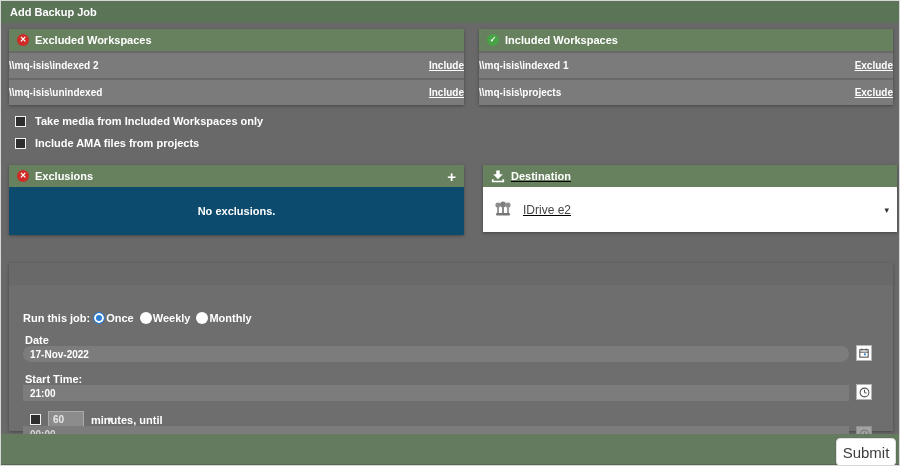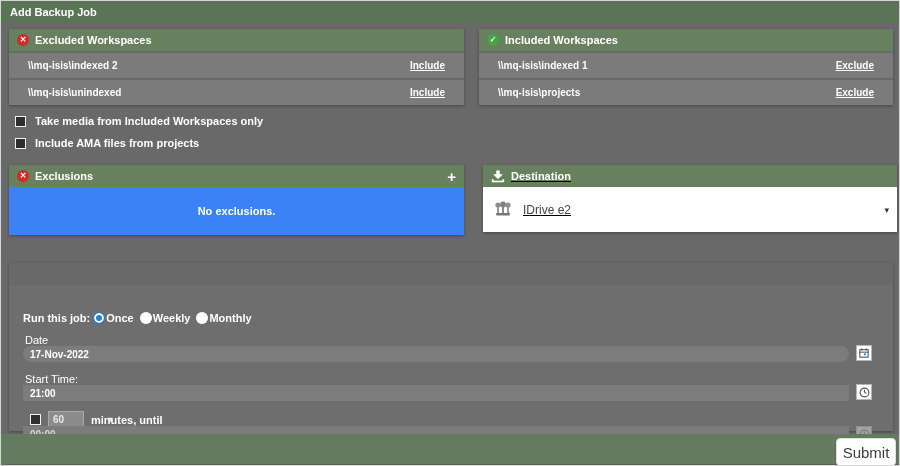--- a/index.html
+++ b/index.html
@@ -22,51 +22,51 @@
     width:12px; height:12px; border-radius:50%; color:#fff; font-size:8px;
     display:flex; align-items:center; justify-content:center; flex:0 0 auto;
     font-weight:bold; line-height:1;
   }
   .ic-red { background:#cf2b27; }
   .ic-green { background:#47a345; }
   .hdr-spacer { flex:1; }
   .plus-btn { color:#fff; font-size:15px; font-weight:bold; cursor:pointer; line-height:1; }
   .ws-item {
     height:25px; margin-top:2px; background:#7b7b7b; color:#fff;
-    display:flex; align-items:center; justify-content:space-between; padding:0 19px;
+    display:flex; align-items:center; justify-content:space-between; padding:0 0;
     font-size:10px; font-weight:bold;
   }
   .ws-link { color:#fff; text-decoration:underline; cursor:pointer; font-size:10px; font-weight:bold; }
   .opt-row { position:absolute; display:flex; align-items:center; gap:9px; }
   .cb {
     width:11px; height:11px; background:#2e2e2e; border:1px solid #f2f2f2;
     display:inline-block; flex:0 0 auto; cursor:pointer;
   }
   .opt-label { color:#fff; font-size:11px; font-weight:bold; }
   .empty-body {
-    height:48px; background:#3b82f6; color:#fff; font-size:11px; font-weight:bold;
+    height:48px; background:#0c4a6e; color:#fff; font-size:11px; font-weight:bold;
     display:flex; align-items:center; justify-content:center;
   }
   .dest-select {
     height:45px; background:#fff; display:flex; align-items:center; gap:10px;
     padding:0 10px; cursor:pointer; position:relative;
   }
   .dest-select-label { color:#444; font-size:12px; }
   .caret { position:absolute; right:8px; color:#333; font-size:9px; }
   .sched-body { position:absolute; left:0; top:22px; width:100%; height:146px; background:#6e6e6e; }
   .run-row { position:absolute; left:14px; top:27px; display:flex; align-items:center; gap:1px; }
   .sched-label { color:#fff; font-size:11px; font-weight:bold; }
   .radio {
     width:12px; height:12px; border-radius:50%; background:#fff; display:inline-block;
     flex:0 0 auto; cursor:pointer;
   }
   .radio.selected {
     background:#2b7cd3; border:1px solid #2b7cd3; box-shadow:inset 0 0 0 2px #fff;
   }
-  .field-label { position:absolute; left:16px; color:#fff; font-size:11px; font-weight:normal; }
+  .field-label { position:absolute; left:16px; color:#fff; font-size:11px; font-weight:bold; }
   .bar-input {
     position:absolute; left:14px; width:826px; height:16px; background:#7c7c7c;
     border:none; color:#fff; font-size:10px; font-weight:bold; padding:0 7px;
     font-family:"Liberation Sans", sans-serif; outline:none;
   }
   .bar-input.dim { color:#d6d6d6; }
   .sq-btn {
     position:absolute; left:847px; width:16px; height:16px; background:#fff;
     border:1px solid #b5b5b5; display:flex; align-items:center; justify-content:center;
     cursor:pointer; padding:0;

